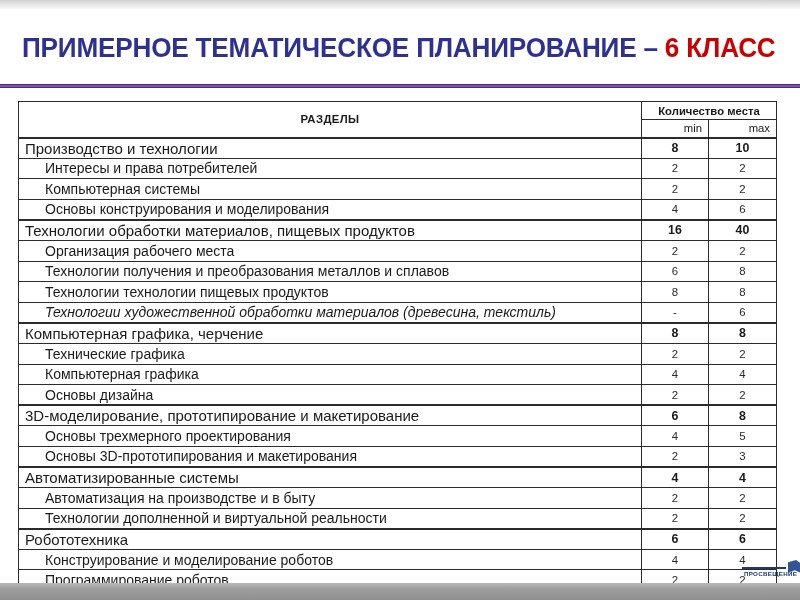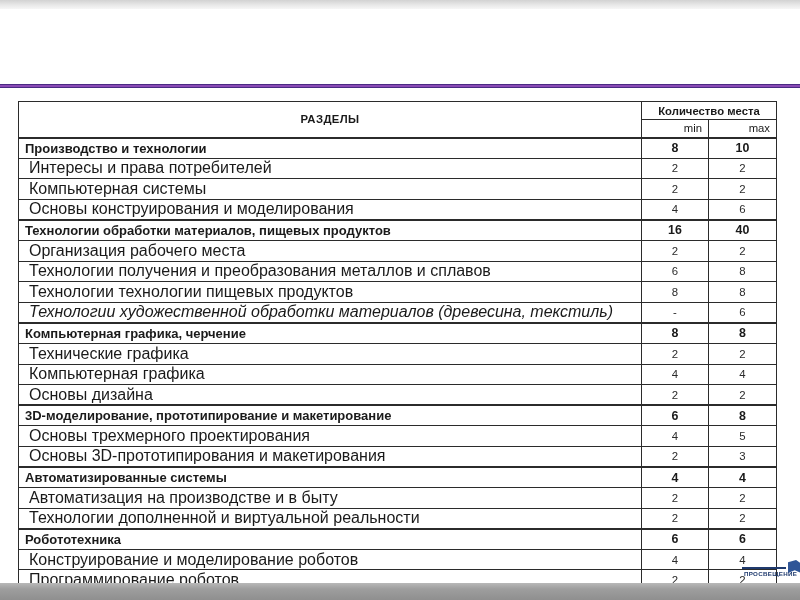--- a/index.html
+++ b/index.html
@@ -99,25 +99,25 @@
     font-weight: normal;
     text-align: right;
     height: 18px;
   }
 
   
   tr.row td { height: 20.6px; }
   td.name { text-align: left; }
   td.num  { text-align: center; font-size: 11.6px; }
 
-  tr.section td.name { font-weight: bold; font-size: 13px; }
+  tr.section td.name { font-weight: normal; font-size: 15px; }
   tr.section td.num  { font-weight: bold; font-size: 12.4px; }
   tr.section td { border-top-width: 2px; border-bottom-width: 1px; }
 
-  tr.sub td.name { padding-left: 10px; font-size: 16px; }
+  tr.sub td.name { padding-left: 26px; font-size: 14px; }
   tr.sub td.num  { font-size: 11.4px; color: #2b2b2b; }
   tr.sub.italic td.name { font-style: italic; }
 
   
   .page-num {
     position: absolute;
     left: 0; top: 570px;
     width: 800px;
     text-align: center;
     font-size: 11.5px;
@@ -149,20 +149,23 @@
     white-space: nowrap;
   }
 </style>
 </head>
 <body>
 
 <div class="slide">
 
   <div class="band-top"></div>
 
+  <div class="title-wrap">
+    <div class="title"><span>ПРИМЕРНОЕ ТЕМАТИЧЕСКОЕ ПЛАНИРОВАНИЕ – </span><span class="accent">6 КЛАСС</span></div>
+  </div>
 
   <div class="title-rule"></div>
 
   <div class="table-wrap">
     <table class="plan">
       <colgroup>
         <col class="c-name">
           <col class="c-min">
           <col class="c-max">
       </colgroup>

